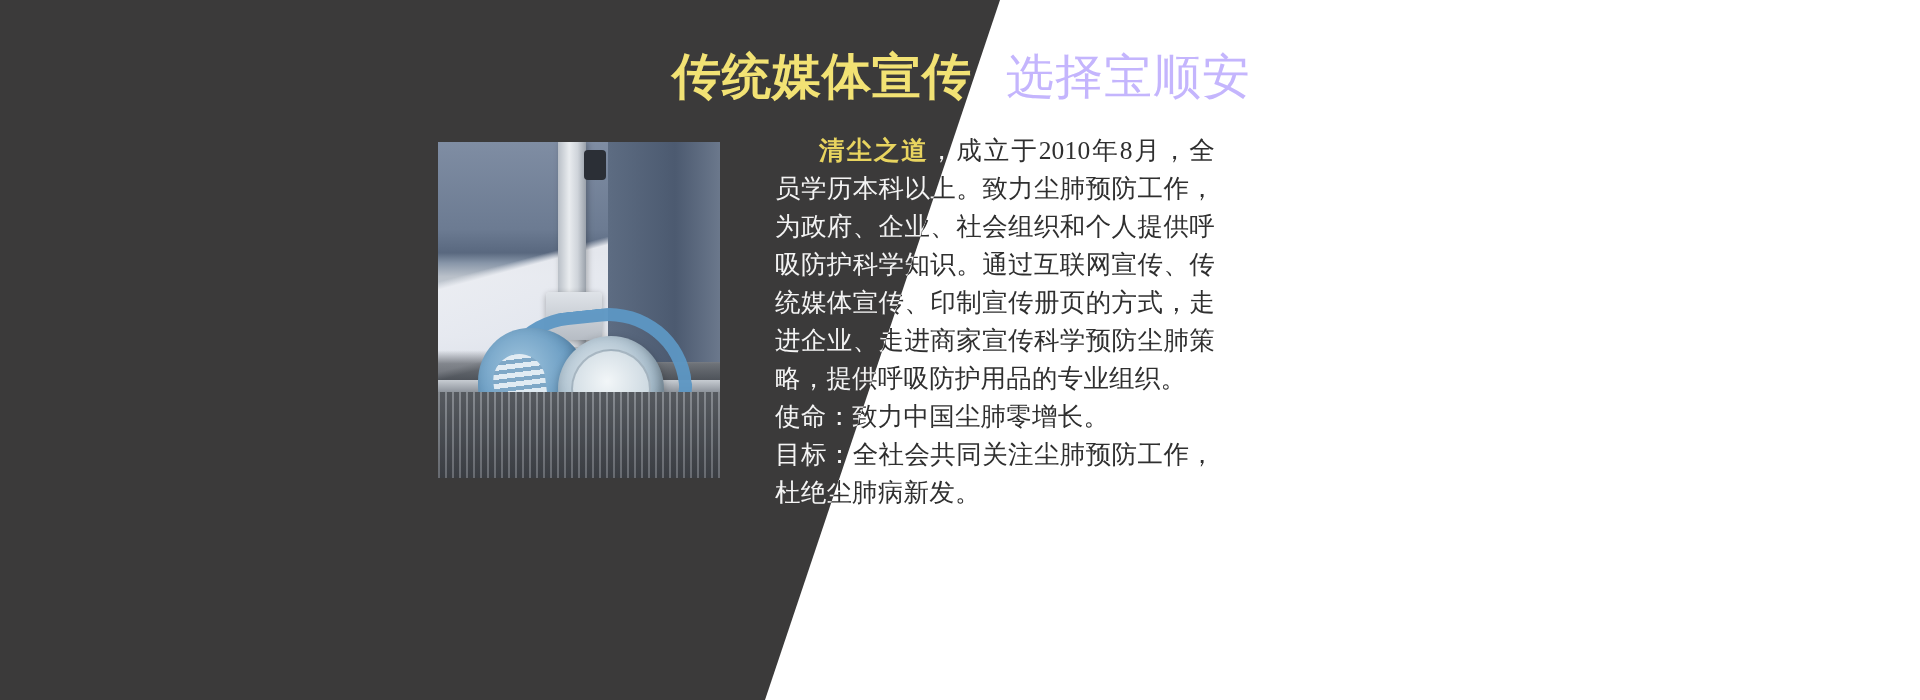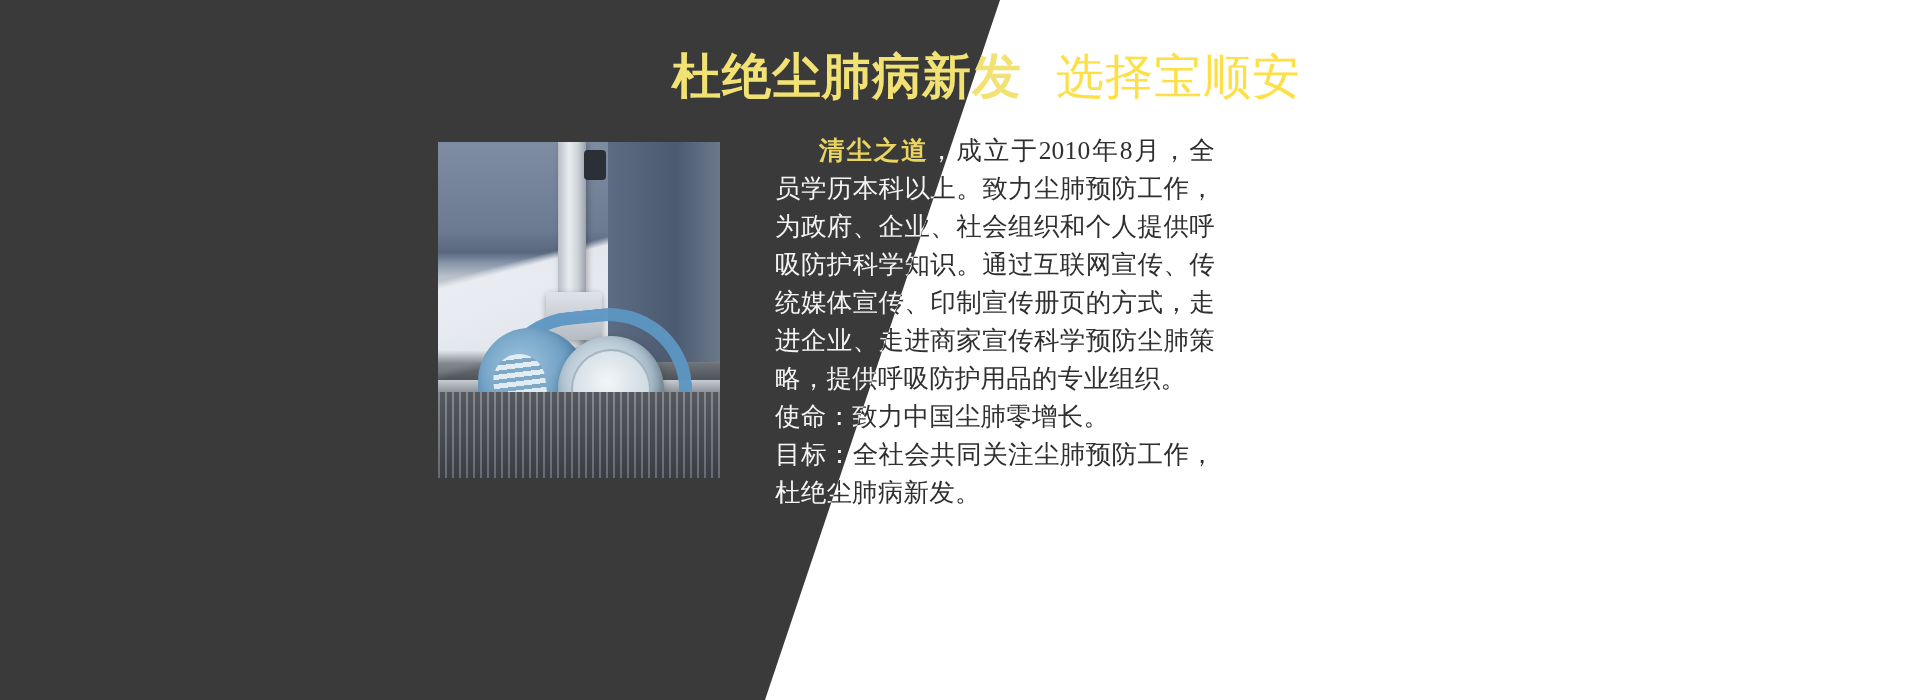--- a/index.html
+++ b/index.html
@@ -57,21 +57,21 @@
   .headline-yellow {
     font-family: "DejaVu Sans", "Liberation Sans", sans-serif;
     font-weight: bold;
     color: #f2e274;
     font-size: 49px;
   }
   .headline-gap { display: inline-block; width: 34px; }
   .headline-dark {
     font-family: "Liberation Sans", "DejaVu Sans", sans-serif;
     font-weight: normal;
-    color: #fde047;
+    color: #c4b5fd;
     font-size: 48px;
   }
 
   
   .photo-frame {
     position: absolute;
     left: 438px;
     top: 142px;
     width: 282px;
     height: 336px;
@@ -220,21 +220,21 @@
 </head>
 <body>
 
 <div id="stage">
 
   <div class="dark-pane"></div>
   <div class="wedge"></div>
 
   <div class="headline">
     <div class="headline-inner">
-      <span class="headline-yellow">杜绝尘肺病新发</span><span class="headline-gap"></span><span class="headline-dark">选择宝顺安</span>
+      <span class="headline-yellow">传统媒体宣传</span><span class="headline-gap"></span><span class="headline-dark">选择宝顺安</span>
     </div>
   </div>
 
   <div class="photo-frame">
     <div class="photo">
       <div class="column"></div>
       <div class="arm"></div>
       <div class="knob"></div>
       <div class="arm-head"></div>
       <div class="ledge"></div>

